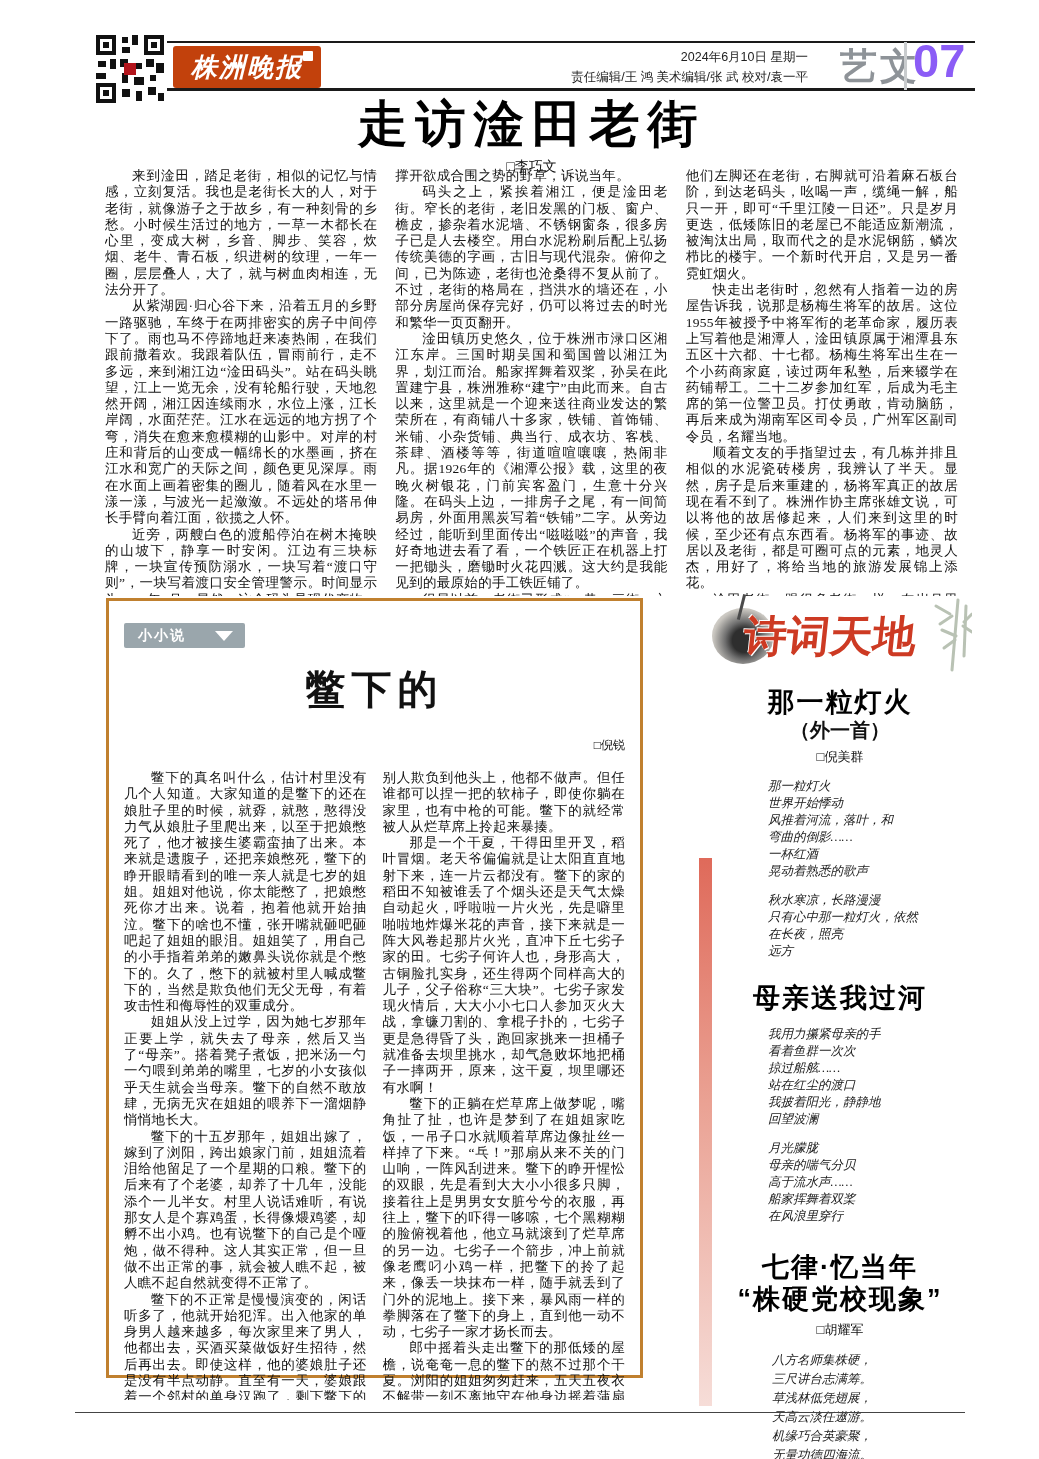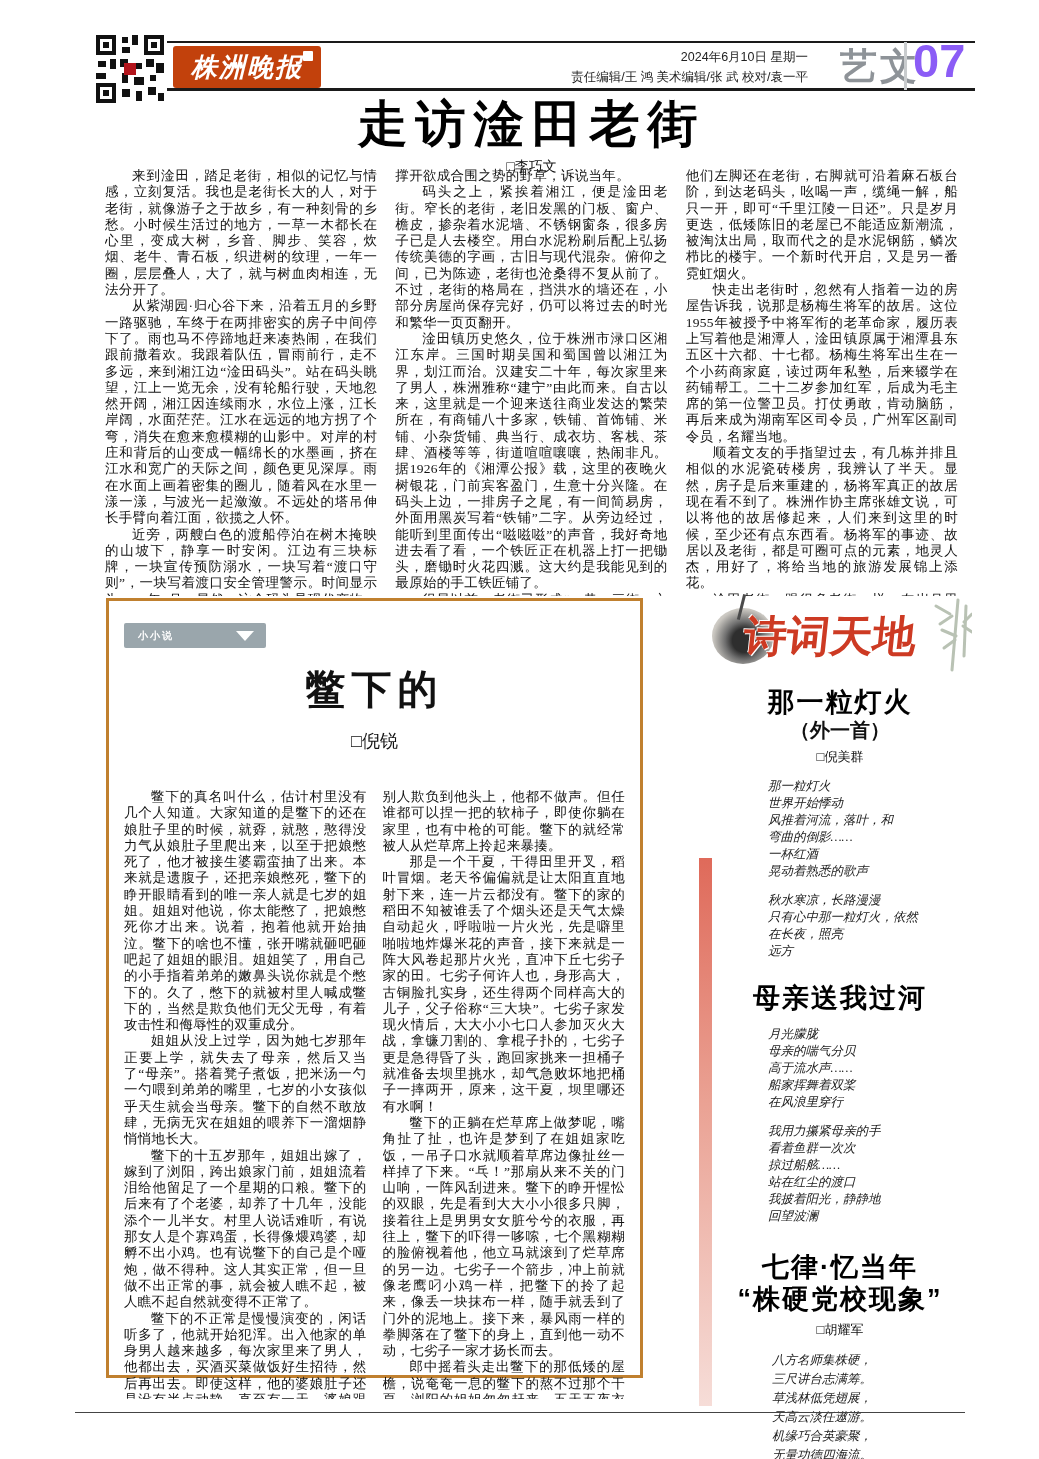--- a/index.html
+++ b/index.html
@@ -26,30 +26,30 @@
              letter-spacing:8px;line-height:56px;color:#000;}
   .art-author{font-size:14px;margin-top:6px;color:#111;}
   .art-cols{position:absolute;left:105px;top:168px;width:853px;height:428px;display:flex;gap:18px;overflow:hidden;}
   .art-col{flex:1 1 0;overflow:hidden;}
   .art-col p, .fic-col p{font-size:13.5px;line-height:16.3px;text-align:justify;margin:0;text-indent:2em;
                          letter-spacing:0.3px;}
   p.cont{text-indent:0;}
   
   .fic-box{position:absolute;left:106px;top:598px;width:537px;height:780px;box-sizing:border-box;
            border:3px solid #c0802f;background:#fff;padding:22px 15px 0 15px;}
-  .fic-tag{position:relative;width:142px;height:25px;background:#9aa6ac;border-radius:2px;color:#fff;
-           font-family:"Liberation Sans","DejaVu Sans",sans-serif;font-size:10px;font-weight:bold;
+  .fic-tag{position:relative;width:121px;height:25px;background:#9aa6ac;border-radius:2px;color:#fff;
+           font-family:"Liberation Sans","DejaVu Sans",sans-serif;font-size:14px;font-weight:bold;
            display:flex;align-items:center;padding-left:14px;box-sizing:border-box;letter-spacing:2px;}
   .fic-tag .tri{position:absolute;right:12px;top:8px;width:0;height:0;
                 border-left:9px solid transparent;border-right:9px solid transparent;border-top:10px solid #fff;}
   .fic-title{font-family:"Liberation Sans","DejaVu Sans",sans-serif;font-size:40px;font-weight:900;
              text-align:center;letter-spacing:6px;margin-top:14px;}
-  .fic-author{font-size:18px;text-align:center;margin-top:12px;}
+  .fic-author{font-size:12px;text-align:right;margin-top:20px;}
   .fic-cols{display:flex;gap:16px;margin-top:16px;height:630px;overflow:hidden;}
-  .fic-col{flex:1 1 0;overflow:hidden;margin-top:20px;}
+  .fic-col{flex:1 1 0;overflow:hidden;}
   
   .poetry{position:absolute;left:712px;top:596px;width:256px;}
   .banner{position:relative;height:80px;}
   .inkstone{position:absolute;left:0;top:12px;width:62px;height:56px;border-radius:50%;
             background:radial-gradient(circle at 52% 58%, #2e2e2e 0 26%, #6f6f6f 42%, #c9c6c0 68%, #f4f1ea 100%);}
   .brush{position:absolute;left:28px;top:-2px;width:3px;height:26px;background:#4a4a4a;transform:rotate(14deg);}
   .bamboo{position:absolute;right:-4px;top:0;}
   .banner-text{position:absolute;left:32px;top:12px;font-family:"Liberation Sans","DejaVu Sans",sans-serif;
                font-size:43px;font-weight:900;color:#cd3a23;transform:skewX(-6deg);
                text-shadow:1px 1px 0 #fff,-1px -1px 0 #fff;white-space:nowrap;}
@@ -133,21 +133,21 @@
 
   <div class="art-cols">
     <div class="art-col">
       <p>来到淦田，踏足老街，相似的记忆与情感，立刻复活。我也是老街长大的人，对于老街，就像游子之于故乡，有一种刻骨的乡愁。小时候生活过的地方，一草一木都长在心里，变成大树，乡音、脚步、笑容，炊烟、老牛、青石板，织进树的纹理，一年一圈，层层叠人，大了，就与树血肉相连，无法分开了。</p>
       <p>从紫湖园·归心谷下来，沿着五月的乡野一路驱驰，车终于在两排密实的房子中间停下了。雨也马不停蹄地赶来凑热闹，在我们跟前撒着欢。我跟着队伍，冒雨前行，走不多远，来到湘江边“淦田码头”。站在码头眺望，江上一览无余，没有轮船行驶，天地忽然开阔，湘江因连续雨水，水位上涨，江长岸阔，水面茫茫。江水在远远的地方拐了个弯，消失在愈来愈模糊的山影中。对岸的村庄和背后的山变成一幅绵长的水墨画，挤在江水和宽广的天际之间，颜色更见深厚。雨在水面上画着密集的圈儿，随着风在水里一漾一漾，与波光一起潋潋。不远处的塔吊伸长手臂向着江面，欲揽之人怀。</p>
       <p>近旁，两艘白色的渡船停泊在树木掩映的山坡下，静享一时安闲。江边有三块标牌，一块宣传预防溺水，一块写着“渡口守则”，一块写着渡口安全管理警示。时间显示为2022年5月。显然，这个码头是现代产物。与之相隔不远，有个老码头。一同去的朱先生在那拍了一张照片，台阶用麻石板铺就，草在其间毫无顾忌生长，江边，一堵老旧的围墙正试图</p>
     </div>
     <div class="art-col">
       <p class="cont">撑开欲成合围之势的野草，诉说当年。</p>
       <p>码头之上，紧挨着湘江，便是淦田老街。窄长的老街，老旧发黑的门板、窗户、檐皮，掺杂着水泥墙、不锈钢窗条，很多房子已是人去楼空。用白水泥粉刷后配上弘扬传统美德的字画，古旧与现代混杂。俯仰之间，已为陈迹，老街也沧桑得不复从前了。不过，老街的格局在，挡洪水的墙还在，小部分房屋尚保存完好，仍可以将过去的时光和繁华一页页翻开。</p>
-      <p>淦田镇历史悠久，位于株洲市渌口区湘江东岸。三国时期吴国和蜀国曾以湘江为界，划江而治。汉建安二十年，每次家里来了男人，株洲雅称“建宁”由此而来。自古以来，这里就是一个迎来送往商业发达的繁荣所在，有商铺八十多家，铁铺、首饰铺、米铺、小杂货铺、典当行、成衣坊、客栈、茶肆、酒楼等等，街道喧喧嚷嚷，热闹非凡。据1926年的《湘潭公报》载，这里的夜晚火树银花，门前宾客盈门，生意十分兴隆。在码头上边，一排房子之尾，有一间简易房，外面用黑炭写着“铁铺”二字。从旁边经过，能听到里面传出“嗞嗞嗞”的声音，我好奇地进去看了看，一个铁匠正在机器上打一把锄头，磨锄时火花四溅。这大约是我能见到的最原始的手工铁匠铺了。</p>
+      <p>淦田镇历史悠久，位于株洲市渌口区湘江东岸。三国时期吴国和蜀国曾以湘江为界，划江而治。船家挥舞着双桨，孙吴在此置建宁县，株洲雅称“建宁”由此而来。自古以来，这里就是一个迎来送往商业发达的繁荣所在，有商铺八十多家，铁铺、首饰铺、米铺、小杂货铺、典当行、成衣坊、客栈、茶肆、酒楼等等，街道喧喧嚷嚷，热闹非凡。据1926年的《湘潭公报》载，这里的夜晚火树银花，门前宾客盈门，生意十分兴隆。在码头上边，一排房子之尾，有一间简易房，外面用黑炭写着“铁铺”二字。从旁边经过，能听到里面传出“嗞嗞嗞”的声音，我好奇地进去看了看，一个铁匠正在机器上打一把锄头，磨锄时火花四溅。这大约是我能见到的最原始的手工铁匠铺了。</p>
       <p>很早以前，老街已形成“一巷、三街、六码头”的墟镇格局。从残存的老屋来看，多为两层木质结构，低矮，门檐不高。我慢慢走在这条街上，想象着当年的商贾云集，繁弦急管和人来人往。这里，水上交通十分方便，</p>
     </div>
     <div class="art-col">
       <p class="cont">他们左脚还在老街，右脚就可沿着麻石板台阶，到达老码头，吆喝一声，缆绳一解，船只一开，即可“千里江陵一日还”。只是岁月更迭，低矮陈旧的老屋已不能适应新潮流，被淘汰出局，取而代之的是水泥钢筋，鳞次栉比的楼宇。一个新时代开启，又是另一番霓虹烟火。</p>
       <p>快走出老街时，忽然有人指着一边的房屋告诉我，说那是杨梅生将军的故居。这位1955年被授予中将军衔的老革命家，履历表上写着他是湘潭人，淦田镇原属于湘潭县东五区十六都、十七都。杨梅生将军出生在一个小药商家庭，读过两年私塾，后来辍学在药铺帮工。二十二岁参加红军，后成为毛主席的第一位警卫员。打仗勇敢，肯动脑筋，再后来成为湖南军区司令员，广州军区副司令员，名耀当地。</p>
       <p>顺着文友的手指望过去，有几栋并排且相似的水泥瓷砖楼房，我辨认了半天。显然，房子是后来重建的，杨将军真正的故居现在看不到了。株洲作协主席张雄文说，可以将他的故居修起来，人们来到这里的时候，至少还有点东西看。杨将军的事迹、故居以及老街，都是可圈可点的元素，地灵人杰，用好了，将给当地的旅游发展锦上添花。</p>
       <p>淦田老街，跟很多老街一样，在岁月里慢慢变老了，时常触碰它们的，是我们的目光和言语。那些耳熟能详的人物，那些过目不忘的老物件，连同里面藏着的故事，什么时候一拿出来，依然能滔滔不绝。讲到动情处，一边眉飞色舞，一边泪光闪闪。</p>
     </div>
   </div>
 
@@ -204,31 +204,31 @@
 风推着河流，落叶，和
 弯曲的倒影……
 一杯红酒
 晃动着熟悉的歌声</div>
     <div class="stanza">秋水寒凉，长路漫漫
 只有心中那一粒灯火，依然
 在长夜，照亮
 远方</div>
 
     <div class="poem-title mt22">母亲送我过河</div>
-    <div class="stanza">月光朦胧
-母亲的喘气分贝
-高于流水声……
-船家挥舞着双桨
-在风浪里穿行</div>
     <div class="stanza">我用力攥紧母亲的手
 看着鱼群一次次
 掠过船舷……
 站在红尘的渡口
 我披着阳光，静静地
 回望波澜</div>
+    <div class="stanza">月光朦胧
+母亲的喘气分贝
+高于流水声……
+船家挥舞着双桨
+在风浪里穿行</div>
 
     <div class="poem-title mt26">七律·忆当年</div>
     <div class="poem-title">“株硬党校现象”</div>
     <div class="poem-author">□胡耀军</div>
     <div class="stanza lu">八方名师集株硬，
 三尺讲台志满筹。
 草浅林低凭翅展，
 天高云淡任遨游。
 机缘巧合英豪聚，
 无量功德四海流。

